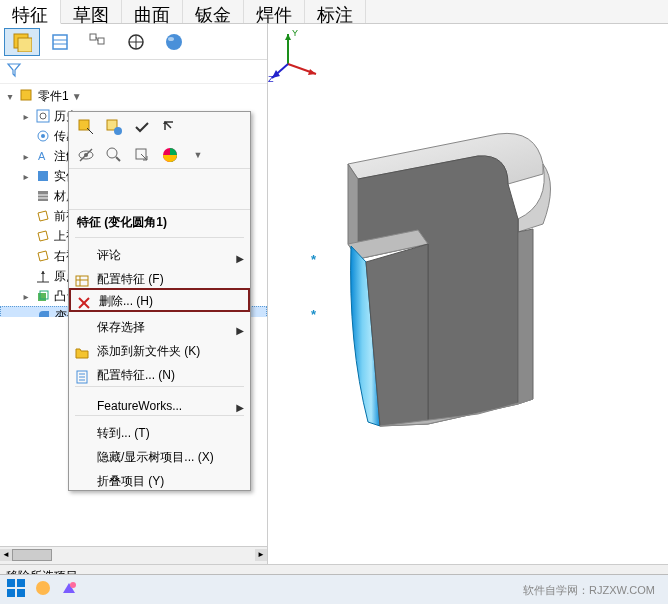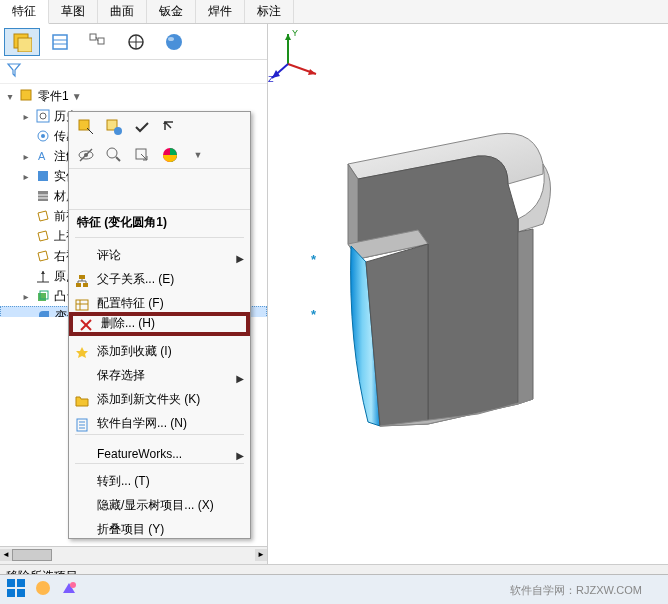--- a/index.html
+++ b/index.html
@@ -1,20 +1,20 @@
 <!DOCTYPE html>
 <html><head>
 <meta charset="utf-8">
 <style>
 * { box-sizing: border-box; margin: 0; padding: 0; font-family: "Microsoft YaHei", sans-serif; }
 body { width: 668px; height: 604px; background: #fff; overflow: hidden; position: relative; }
 
 
 .top-tabs { display: flex; height: 24px; border-bottom: 1px solid #ccc; background: #f5f5f5; }
-.top-tab { padding: 3px 12px; font-size: 12px; cursor: pointer; border-right: 1px solid #ddd; }
+.top-tab { padding: 3px 12px; font-size: 18px; cursor: pointer; border-right: 1px solid #ddd; }
 .top-tab.active { background: #fff; border-bottom: 1px solid #fff; margin-bottom: -1px; }
 
 
 .view-icons { position: absolute; top: 28px; right: 8px; display: flex; gap: 8px; }
 .view-icon { width: 24px; height: 24px; }
 
 
 .main { display: flex; height: 540px; }
 
 
@@ -34,30 +34,30 @@
 
 .tree-hscroll { height: 18px; background: #f0f0f0; border-top: 1px solid #ccc; position: relative; }
 .tree-hscroll-thumb { position: absolute; left: 12px; top: 2px; width: 40px; height: 12px; background: #ccc; border: 1px solid #999; }
 .tree-hscroll-arrow { position: absolute; top: 2px; width: 12px; height: 12px; background: #ddd; font-size: 8px; text-align: center; line-height: 12px; }
 
 
 .status { height: 22px; background: #f0f0f0; border-top: 1px solid #ccc; font-size: 12px; padding: 3px 6px; }
 
 
 .taskbar { position: absolute; bottom: 0; left: 0; height: 30px; width: 668px; background: #e8eef5; border-top: 1px solid #bbb; display: flex; align-items: center; padding: 0 6px; gap: 8px; }
-.watermark { position: absolute; bottom: 6px; right: 26px; font-size: 11px; color: #888; }
+.watermark { position: absolute; bottom: 6px; right: 13px; font-size: 11px; color: #888; }
 
 
 .ctx { position: absolute; left: 68px; top: 111px; width: 183px; background: #f8f8f8; border: 1px solid #999; box-shadow: 2px 2px 4px rgba(0,0,0,0.3); font-size: 12px; }
 .ctx-iconbar { display: flex; padding: 4px 6px; gap: 6px; }
 .ctx-iconbar2 { display: flex; padding: 2px 6px; gap: 6px; border-bottom: 1px solid #ddd; margin-bottom: 2px; }
 .ctx-ibtn { width: 22px; height: 22px; display: flex; align-items: center; justify-content: center; }
 .ctx-header { padding: 4px 8px; font-weight: bold; border-top: 1px solid #ddd; margin-top: 40px; }
 .ctx-item { display: flex; align-items: flex-end; height: 24px; padding: 0 6px 0 4px; gap: 6px; position: relative; }
-.ctx-item.highlighted { border: 4px solid #7f1d1d; }
+.ctx-item.highlighted { border: 2px solid #7f1d1d; }
 .ctx-icon-slot { width: 18px; display: flex; justify-content: center; }
 .ctx-arrow { position: absolute; right: 6px; font-size: 10px; color: #333; }
 .ctx-sep { height: 1px; background: #ddd; margin: 2px 6px; }
 
 
 .viewport { flex: 1; background: #fff; position: relative; }
 .viewport svg { position: absolute; top: 0; left: 0; }
 
 .triad { position: absolute; left: 225px; bottom: 115px; }
 
@@ -392,57 +392,35 @@
   <div class="ctx-header">特征 (变化圆角1)</div>
   <div class="ctx-sep"></div>
   <div class="ctx-item">
       <span class="ctx-icon-slot"></span>
       <span>评论</span>
       <span class="ctx-arrow">▶</span>
     </div>
   <div class="ctx-item">
       <span class="ctx-icon-slot">
         <svg width="14" height="14">
-          <rect x="4" y="1" width="6" height="4" fill="#b8860b"></rect>
-          <rect x="1" y="9" width="5" height="4" fill="#b8860b"></rect>
-          <rect x="8" y="9" width="5" height="4" fill="#b8860b"></rect>
-          <line x1="7" y1="5" x2="7" y2="7" stroke="#666"></line>
-          <line x1="3" y1="7" x2="11" y2="7" stroke="#666"></line>
-          <line x1="3" y1="7" x2="3" y2="9" stroke="#666"></line>
-          <line x1="11" y1="7" x2="11" y2="9" stroke="#666"></line>
-        </svg>
-      </span>
-      <span>父子关系... (E)</span>
-    </div>
-  <div class="ctx-item">
-      <span class="ctx-icon-slot">
-        <svg width="14" height="14">
           <rect x="1" y="2" width="12" height="10" fill="none" stroke="#b8860b"></rect>
           <line x1="1" y1="6" x2="13" y2="6" stroke="#b8860b"></line>
           <line x1="5" y1="2" x2="5" y2="12" stroke="#b8860b"></line>
         </svg>
       </span>
       <span>配置特征 (F)</span>
     </div>
   <div class="ctx-item highlighted">
       <span class="ctx-icon-slot">
         <svg width="14" height="14">
           <line x1="2" y1="2" x2="12" y2="12" stroke="#c22" stroke-width="2"></line>
           <line x1="12" y1="2" x2="2" y2="12" stroke="#c22" stroke-width="2"></line>
         </svg>
       </span>
       <span>删除... (H)</span>
-    </div>
-  <div class="ctx-item">
-      <span class="ctx-icon-slot">
-        <svg width="14" height="14">
-          <path d="M7 1 L9 5 L13 5 L10 8 L11 12 L7 10 L3 12 L4 8 L1 5 L5 5 Z" fill="#f4c430"></path>
-        </svg>
-      </span>
-      <span>添加到收藏 (I)</span>
     </div>
   <div class="ctx-item">
       <span class="ctx-icon-slot"></span>
       <span>保存选择</span>
       <span class="ctx-arrow">▶</span>
     </div>
   <div class="ctx-item">
       <span class="ctx-icon-slot">
         <svg width="14" height="14">
           <path d="M1 3 L5 3 L6 5 L13 5 L13 12 L1 12 Z" fill="#f4c430" stroke="#b8860b"></path>
@@ -452,21 +430,21 @@
     </div>
   <div class="ctx-item">
       <span class="ctx-icon-slot">
         <svg width="14" height="14">
           <rect x="2" y="1" width="10" height="12" fill="none" stroke="#4a90d9"></rect>
           <line x1="4" y1="4" x2="10" y2="4" stroke="#4a90d9"></line>
           <line x1="4" y1="7" x2="10" y2="7" stroke="#4a90d9"></line>
           <line x1="4" y1="10" x2="10" y2="10" stroke="#4a90d9"></line>
         </svg>
       </span>
-      <span>软件自学网... (N)</span>
+      <span>配置特征... (N)</span>
     </div>
   <div class="ctx-sep"></div>
   <div class="ctx-item">
       <span class="ctx-icon-slot"></span>
       <span>FeatureWorks...</span>
       <span class="ctx-arrow">▶</span>
     </div>
   <div class="ctx-sep"></div>
   <div class="ctx-item">
       <span class="ctx-icon-slot"></span>

